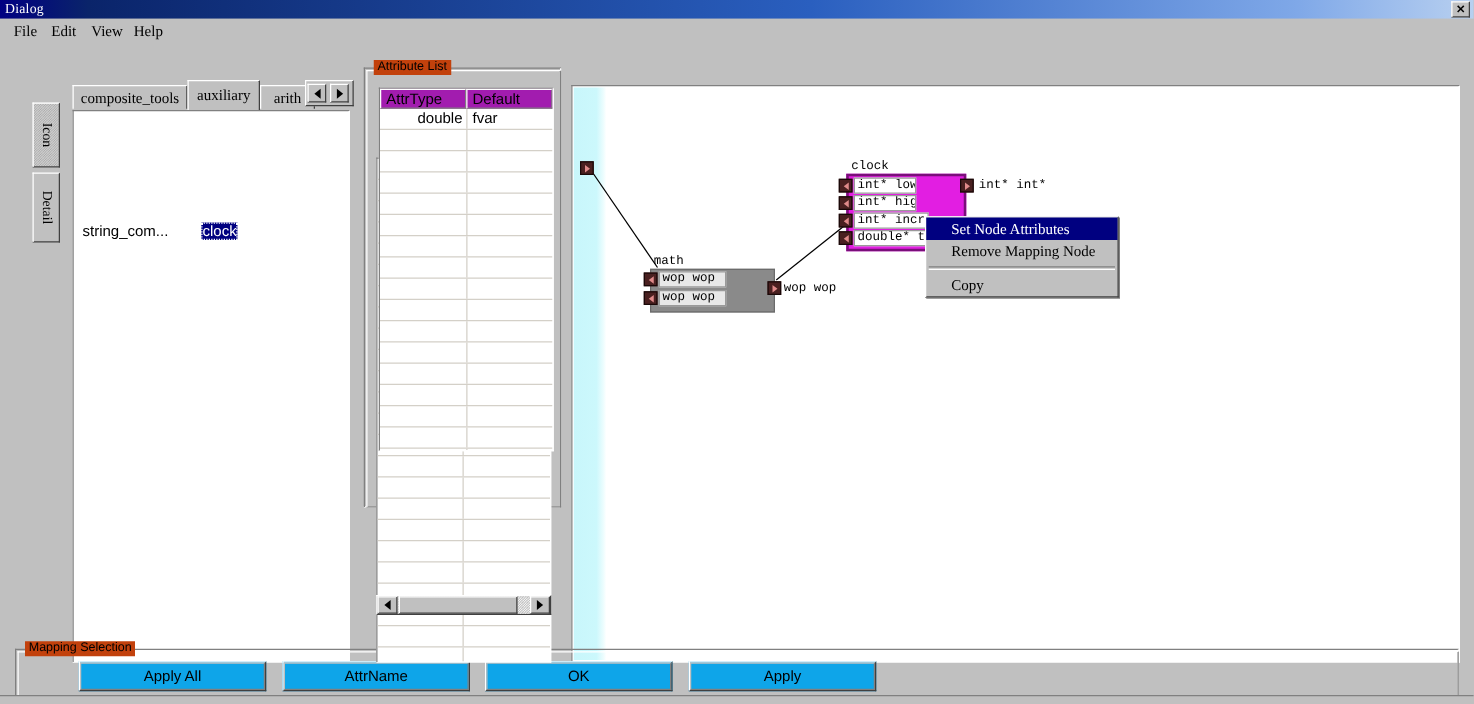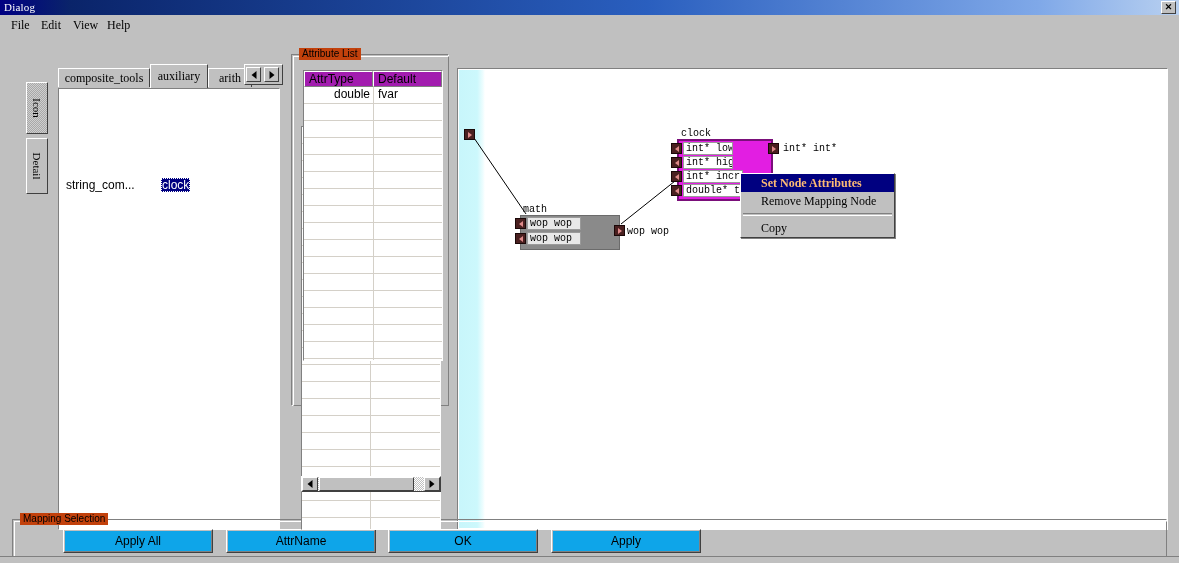--- a/index.html
+++ b/index.html
@@ -186,21 +186,21 @@
   .ctxmenu{
     position:absolute;background:#c0c0c0;box-sizing:border-box;
     border:1px solid #fff;border-right-color:#404040;border-bottom-color:#404040;
     box-shadow:1px 1px 0 #808080;z-index:40;
   }
   .ctxmenu .mitem{
     position:relative;height:18px;line-height:18px;padding-left:20px;
     font-size:12px;font-family:"Liberation Serif",serif;color:#000;
     white-space:nowrap;cursor:default;
   }
-  .ctxmenu .mitem.hl{background:#000080;color:#fdba74;font-weight:bold;}
+  .ctxmenu .mitem.hl{background:#000080;color:#ffffff;}
   .ctxmenu .msep{height:1px;margin:3px 2px;border-top:1px solid #808080;
     border-bottom:1px solid #fff;}
 
   
   .btn{
     position:absolute;background:#0ea5e9;box-sizing:border-box;
     border:1px solid #fff;border-right-color:#404040;border-bottom-color:#404040;
     font-size:12px;font-family:"Liberation Sans",sans-serif;text-align:left;
     cursor:default;
   }

